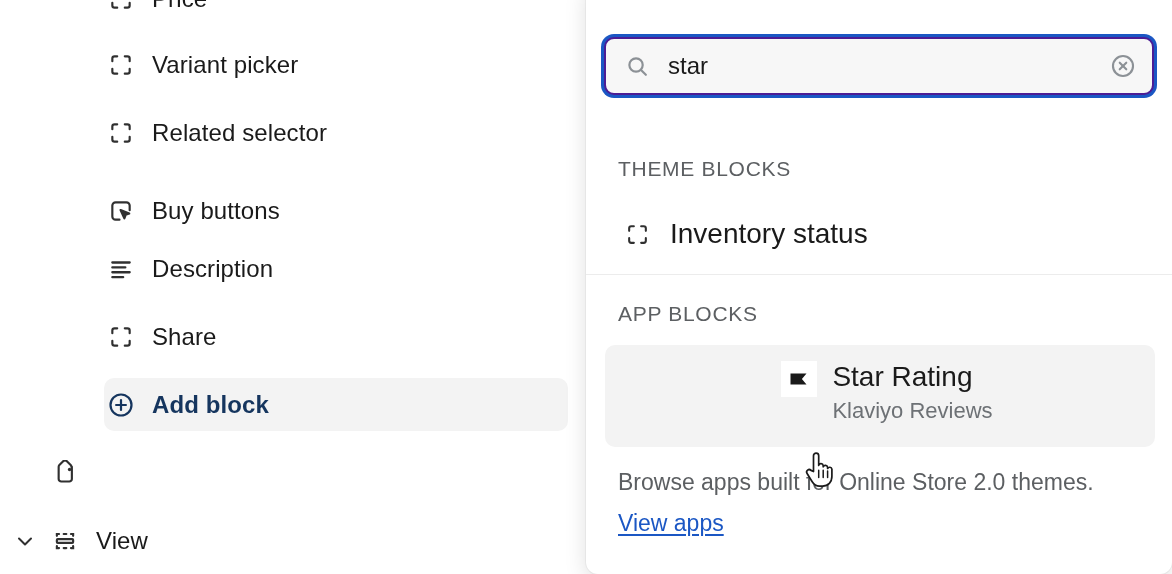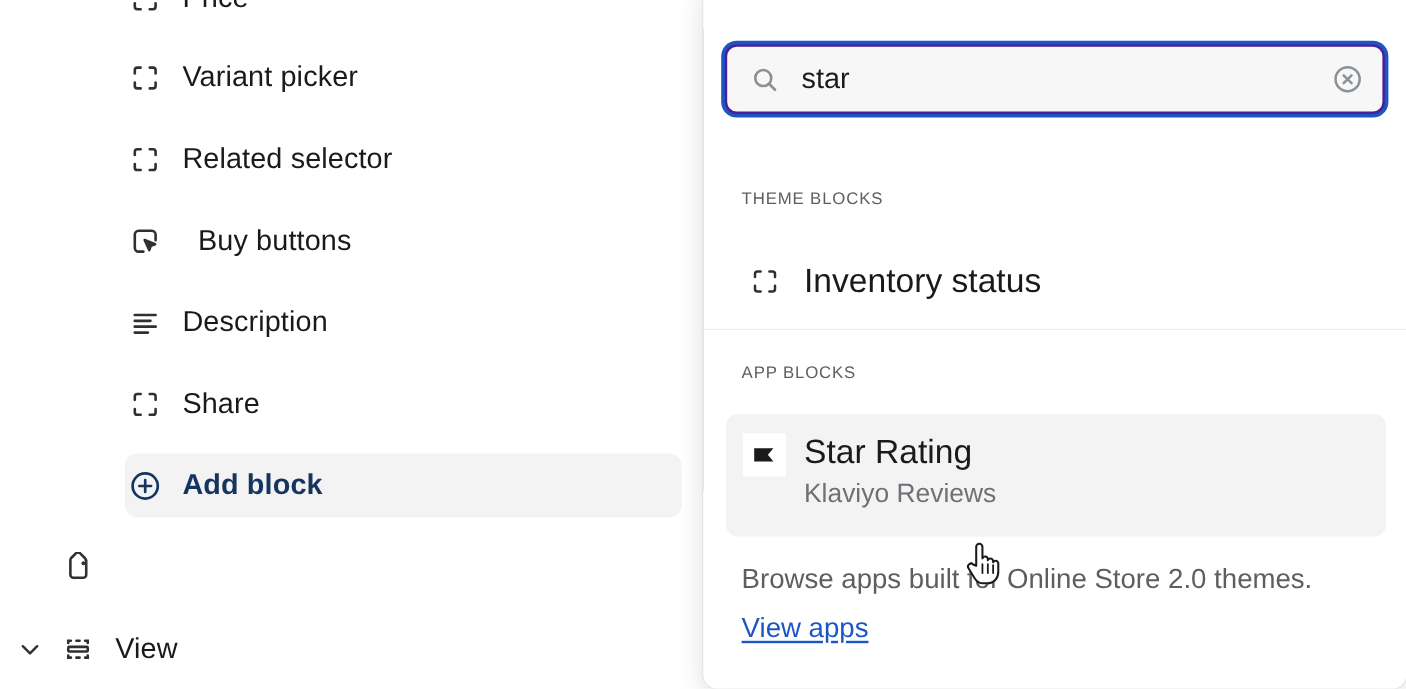--- a/index.html
+++ b/index.html
@@ -159,21 +159,21 @@
     height: 30px;
     display: flex;
     align-items: center;
     justify-content: center;
     cursor: pointer;
   }
 
   .group-heading {
     position: absolute;
     left: 32px;
-    font-size: 14px;
+    font-size: 21px;
     letter-spacing: 0.7px;
     color: #5c5f62;
     white-space: nowrap;
   }
   .res-row {
     position: absolute;
     left: 19px;
     width: 550px;
     box-sizing: border-box;
     display: flex;
@@ -212,20 +212,21 @@
     left: 19px;
     top: 363px;
     width: 550px;
     height: 102px;
     background: #f3f3f3;
     border-radius: 10px;
     display: flex;
     align-items: flex-start;
     padding-top: 16px;
     box-sizing: border-box;
+    justify-content: center;
   }
   .app-thumb {
     flex: 0 0 auto;
     width: 36px;
     height: 36px;
     margin-left: 14px;
     margin-right: 15px;
     background: #ffffff;
     display: flex;
     align-items: center;
@@ -299,21 +300,21 @@
         <svg width="26" height="26" viewBox="0 0 24 24" fill="none" stroke="#303030" stroke-width="2" stroke-linecap="round">
           <path d="M4 8.5V6a2 2 0 0 1 2-2h2.5"></path>
             <path d="M15.5 4H18a2 2 0 0 1 2 2v2.5"></path>
           <path d="M20 15.5V18a2 2 0 0 1-2 2h-2.5"></path>
             <path d="M8.5 20H6a2 2 0 0 1-2-2v-2.5"></path>
         </svg>
       </span>
       <span class="nav-label">Related selector</span>
     </div>
 
-    <div class="nav-row level-block" style="top:174px;gap:13px;">
+    <div class="nav-row level-block" style="top:184px;">
       <span class="nav-icon">
         <svg width="26" height="26" viewBox="0 0 24 24" fill="none" stroke="#303030" stroke-width="2" stroke-linecap="round" stroke-linejoin="round">
           <path d="M20 11.2V7a3 3 0 0 0-3-3H7a3 3 0 0 0-3 3v10a3 3 0 0 0 3 3h3.6"></path>
           <path d="M11.6 11.1l8 3.2-3.3 1.2-1.2 3.3z" fill="#303030"></path>
         </svg>
       </span>
       <span class="nav-label">Buy buttons</span>
     </div>
 
     <div class="nav-row level-block" style="top:242px;">

